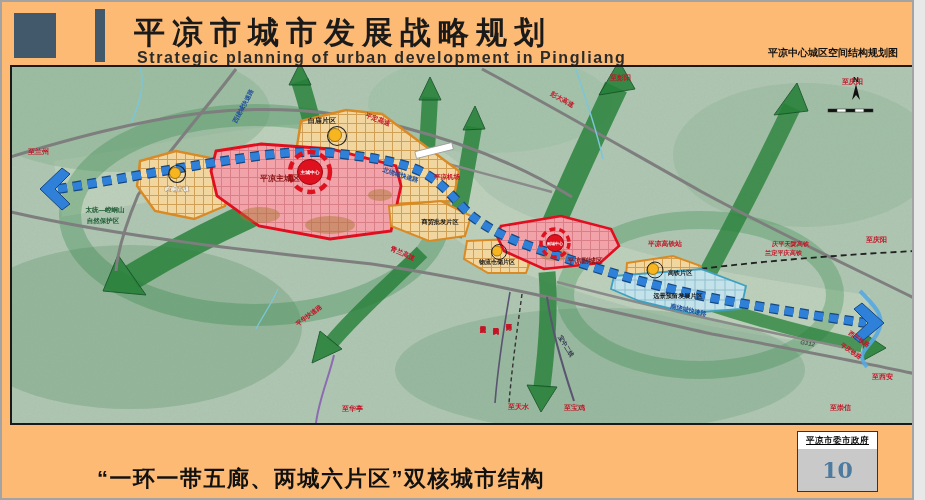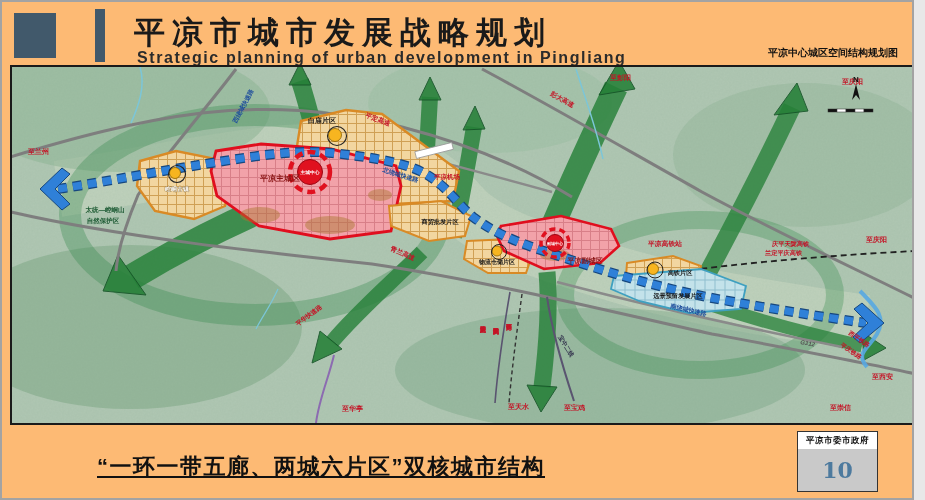--- a/index.html
+++ b/index.html
@@ -9,24 +9,24 @@
   .logo-square{position:absolute;left:12px;top:11px;width:42px;height:45px;background:#41596b;}
   .logo-bar{position:absolute;left:93px;top:7px;width:10px;height:53px;background:#41596b;}
   .title{position:absolute;left:132px;top:10px;font-family:"DejaVu Serif",serif;font-weight:bold;
          font-size:31px;letter-spacing:7px;color:#1a1a1a;white-space:nowrap;}
   .subtitle{position:absolute;left:135px;top:47px;font-weight:bold;font-size:16px;
             letter-spacing:1.6px;color:#2b2b2b;white-space:nowrap;}
   .right-title{position:absolute;right:14px;top:44px;font-weight:bold;font-size:10px;color:#111;}
   
   .map{position:absolute;left:8px;top:63px;}
   
-  .caption{position:absolute;left:95px;top:450px;font-weight:bold;font-size:22px;
-           letter-spacing:1.5px;color:#111;white-space:nowrap;text-decoration:underline;}
+  .caption{position:absolute;left:95px;top:462px;font-weight:bold;font-size:22px;
+           letter-spacing:1.5px;color:#111;white-space:nowrap;}
   .foot-box{position:absolute;left:795px;top:429px;width:81px;height:61px;border:1px solid #333;
-            box-sizing:border-box;background:#fff;}
+            box-sizing:border-box;background:#fff;text-decoration:underline;}
   .agency{width:100%;text-align:center;font-size:8.5px;font-weight:bold;color:#111;
           padding-top:3px;font-family:"DejaVu Serif",serif;letter-spacing:0.5px;}
   .pagenum{position:absolute;left:0;bottom:0;width:100%;height:42px;background:#c9c9c9;
            display:flex;align-items:center;justify-content:center;
            font-family:"DejaVu Serif",serif;font-weight:bold;font-size:22px;color:#4d7a9e;}
   
   text{font-family:"Liberation Sans",sans-serif;}
   .vtext{writing-mode:vertical-rl;text-orientation:upright;}
 </style>
 </head>

